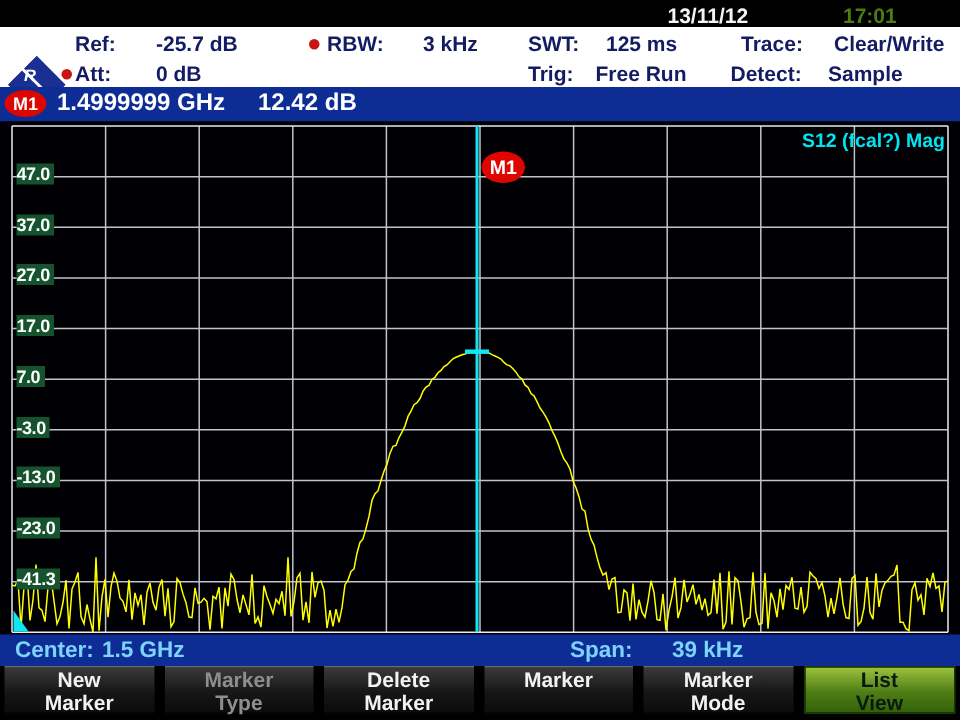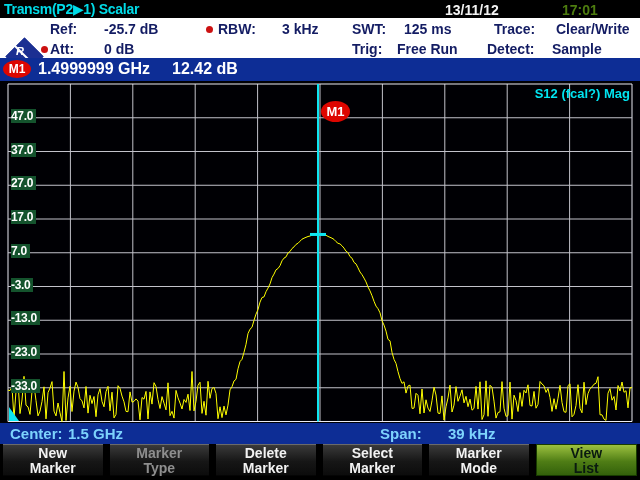--- a/index.html
+++ b/index.html
@@ -59,21 +59,20 @@
   .softkey.disabled { color:#8e8e8e; }
   .softkey.active { background:linear-gradient(180deg,#9cc13f 0%,#4f7d15 55%,#33610b 100%);
     border:1px solid #183c00; color:#0a1a10; }
 </style>
 </head>
 <body>
 
 <div id="screen">
 
   <div id="top-bar">
-    <span id="app-title">Transm(P2▶1) Scalar</span>
     <span id="date-txt">13/11/12</span>
     <span id="time-txt">17:01</span>
   </div>
 
   <div id="info-band">
     <div id="logo">
       <div class="diamond"></div>
       <div class="stripe"></div>
       <div class="lr">R</div>
       <div class="ls">S</div>
@@ -134,21 +133,21 @@
     <div id="marker-flag-plot">M1</div>
     <div id="ylabels">
         <span class="ylab" style="top: 27.75px;">47.0</span>
         <span class="ylab" style="top: 61.5px;">37.0</span>
         <span class="ylab" style="top: 95.25px;">27.0</span>
         <span class="ylab" style="top: 129px;">17.0</span>
         <span class="ylab" style="top: 162.75px;">7.0</span>
         <span class="ylab" style="top: 196.5px;">-3.0</span>
         <span class="ylab" style="top: 230.25px;">-13.0</span>
         <span class="ylab" style="top: 264px;">-23.0</span>
-        <span class="ylab" style="top: 297.75px;">-33.0</span>
+        <span class="ylab" style="top: 297.75px;">-41.3</span>
       </div>
     <div id="ref-tri"></div>
   </div>
 
   <div id="status-bar">
     <span id="center-label">Center:</span>
     <span id="center-value">1.5 GHz</span>
     <span id="span-label">Span:</span>
     <span id="span-value">39 kHz</span>
   </div>
@@ -160,26 +159,25 @@
     </div>
     <div class="softkey disabled">
       <div>Marker</div>
         <div>Type</div>
     </div>
     <div class="softkey normal">
       <div>Delete</div>
         <div>Marker</div>
     </div>
     <div class="softkey normal">
-      <div>Select</div>
         <div>Marker</div>
     </div>
     <div class="softkey normal">
       <div>Marker</div>
         <div>Mode</div>
     </div>
     <div class="softkey active">
-      <div>View</div>
-        <div>List</div>
+      <div>List</div>
+        <div>View</div>
     </div>
   </div>
 
 </div>
 
 </body></html>

